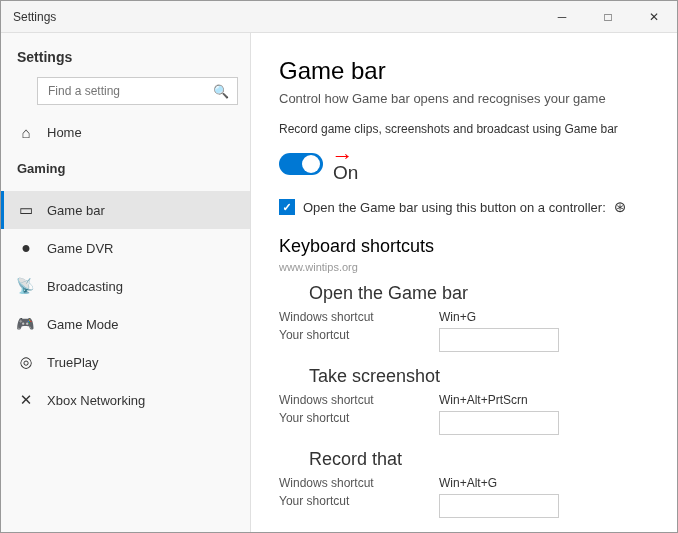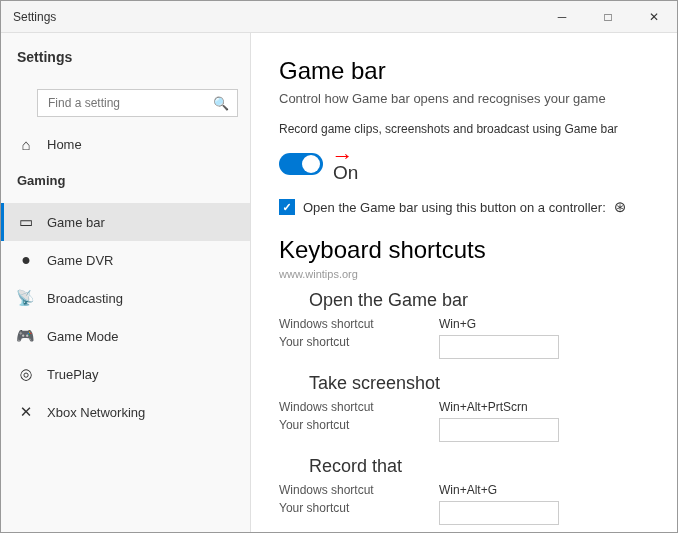--- a/index.html
+++ b/index.html
@@ -61,21 +61,21 @@
       flex-shrink: 0;
       overflow-y: auto;
     }
     .sidebar-header {
       padding: 16px 16px 8px 16px;
       font-size: 14px;
       font-weight: 600;
       color: #333;
     }
     .sidebar-search {
-      margin: 16px 12px 8px 12px;
+      margin: 4px 12px 8px 12px;
       position: relative;
       padding-left: 24px;
     }
     .sidebar-search input {
       width: 100%;
       padding: 6px 30px 6px 10px;
       border: 1px solid #ccc;
       background: #fff;
       font-size: 12px;
       color: #666;
@@ -209,21 +209,21 @@
     .checkbox-label {
       font-size: 13px;
       color: #333;
     }
     .xbox-icon {
       font-size: 15px;
       color: #333;
     }
 
     .section-title {
-      font-size: 24px;
+      font-size: 18px;
       font-weight: 300;
       color: #000;
       margin-bottom: 4px;
     }
     .watermark {
       font-size: 11px;
       color: #999;
       margin-bottom: 10px;
     }
 

